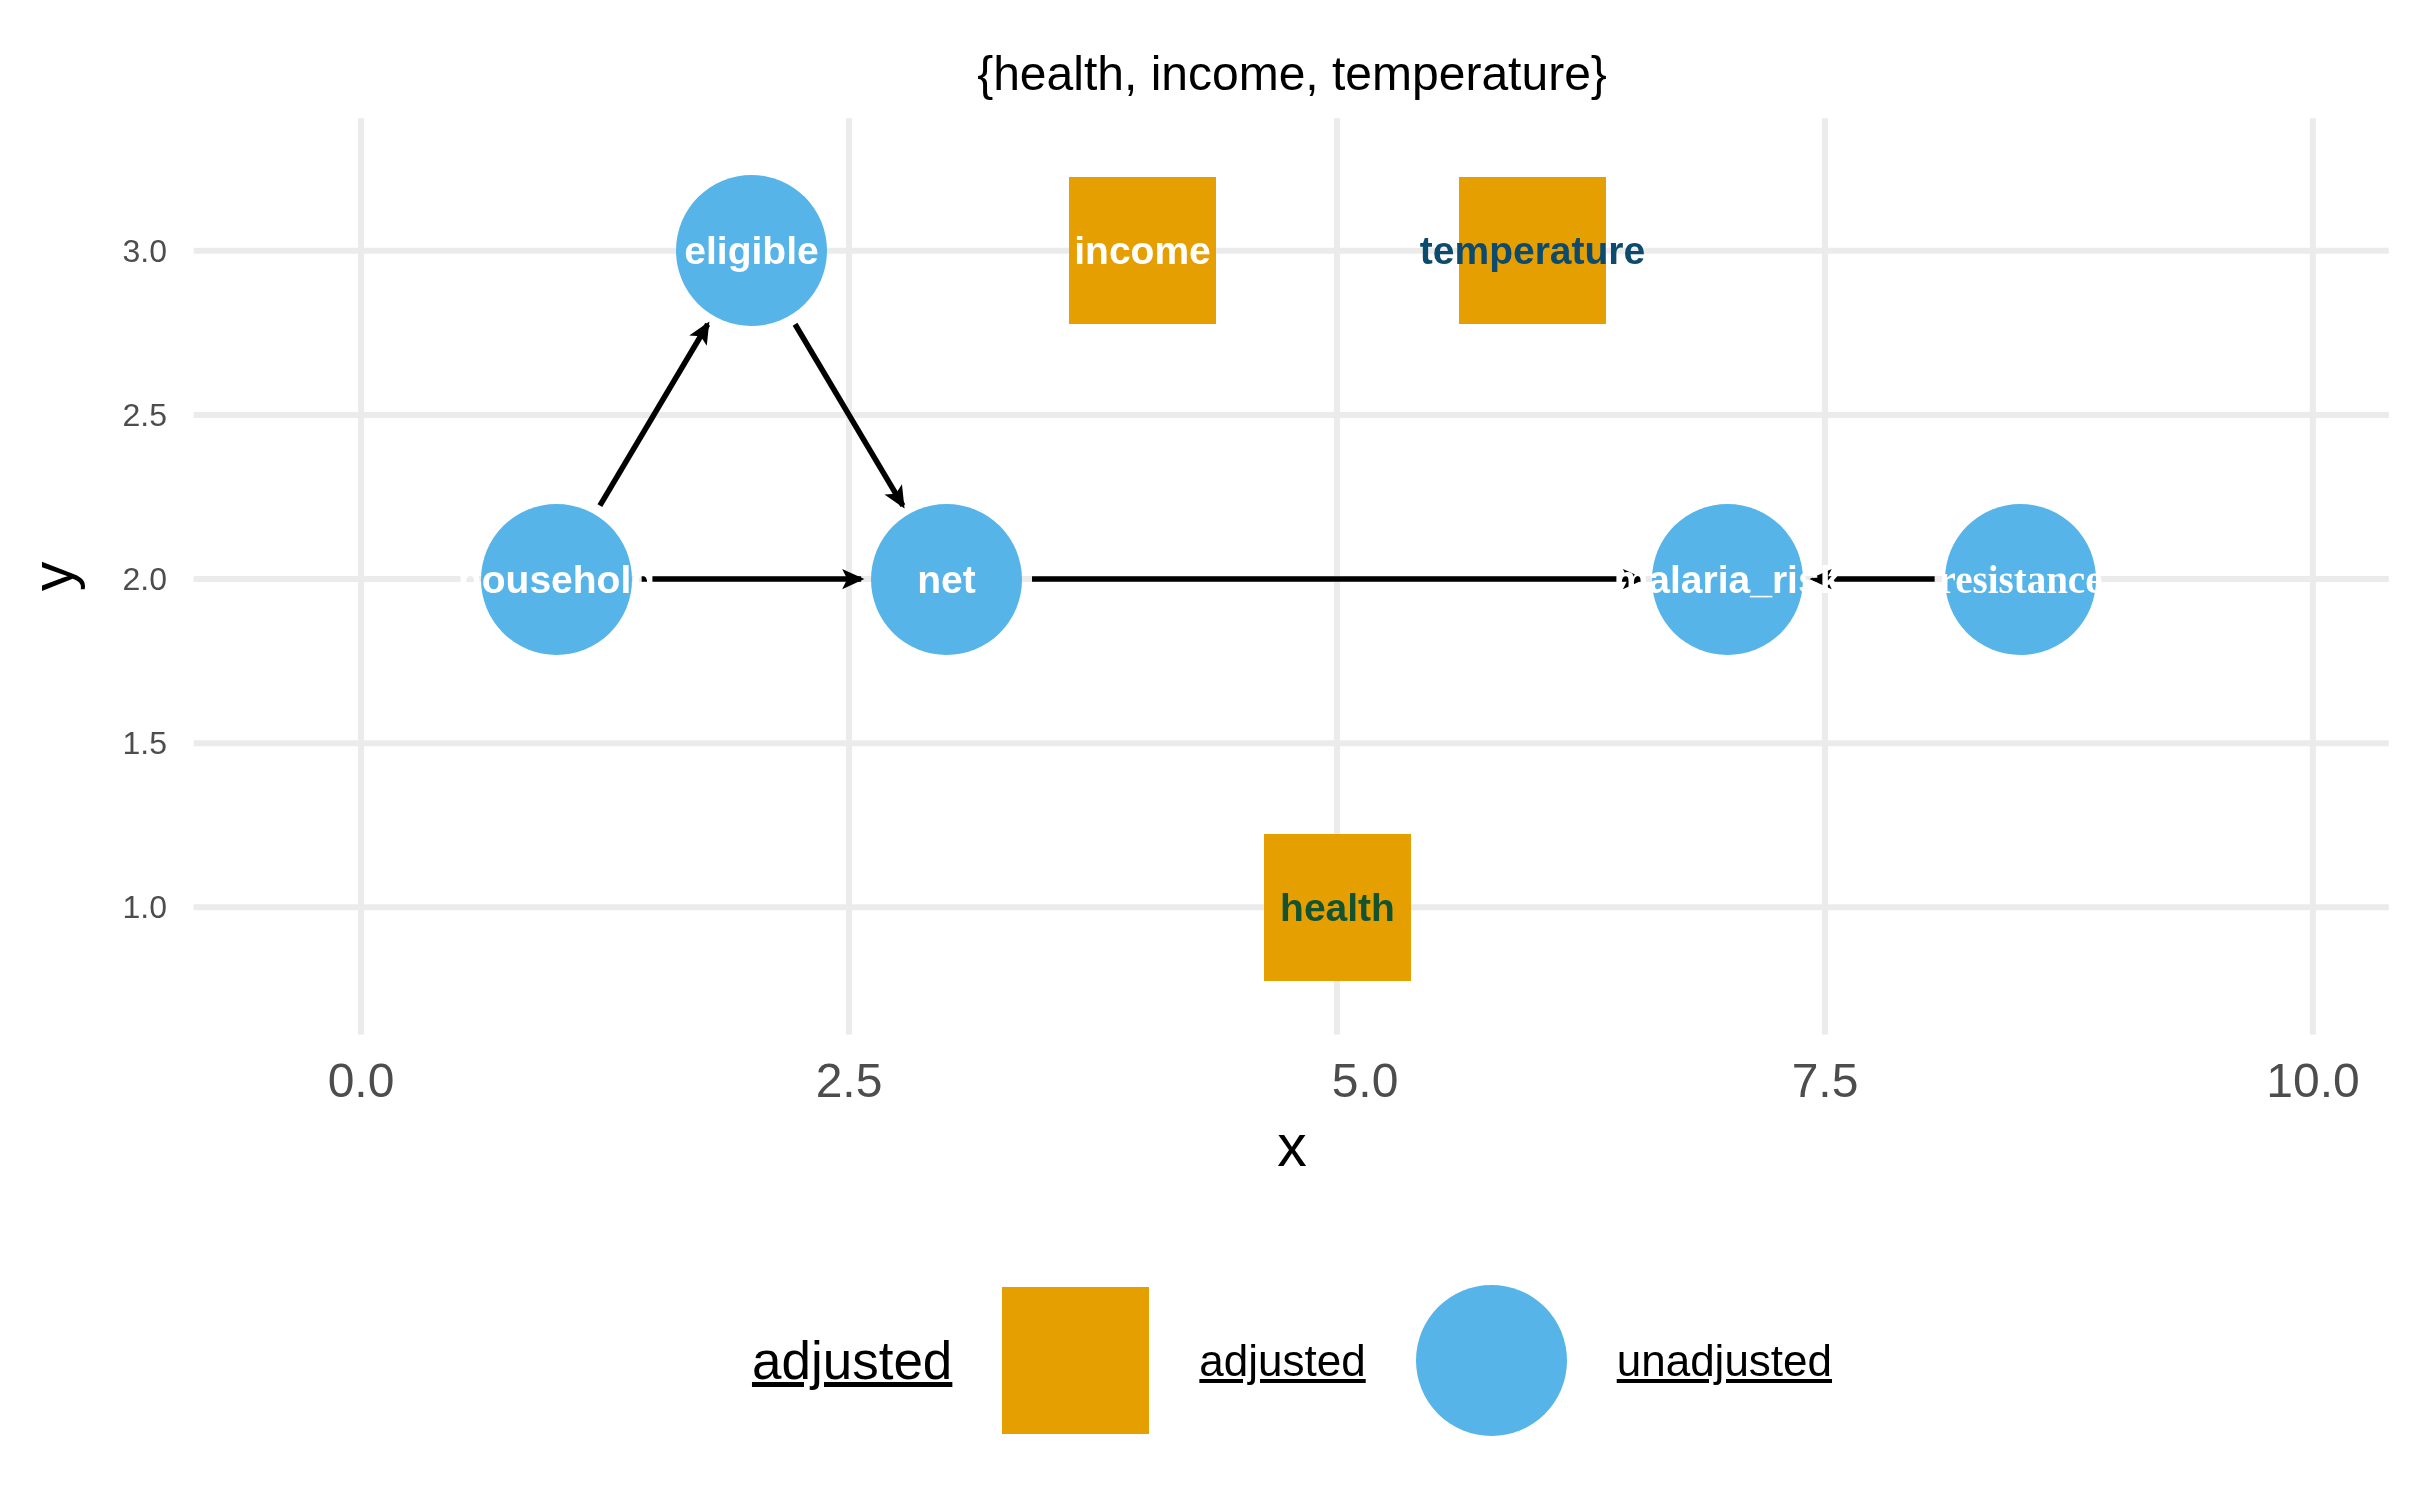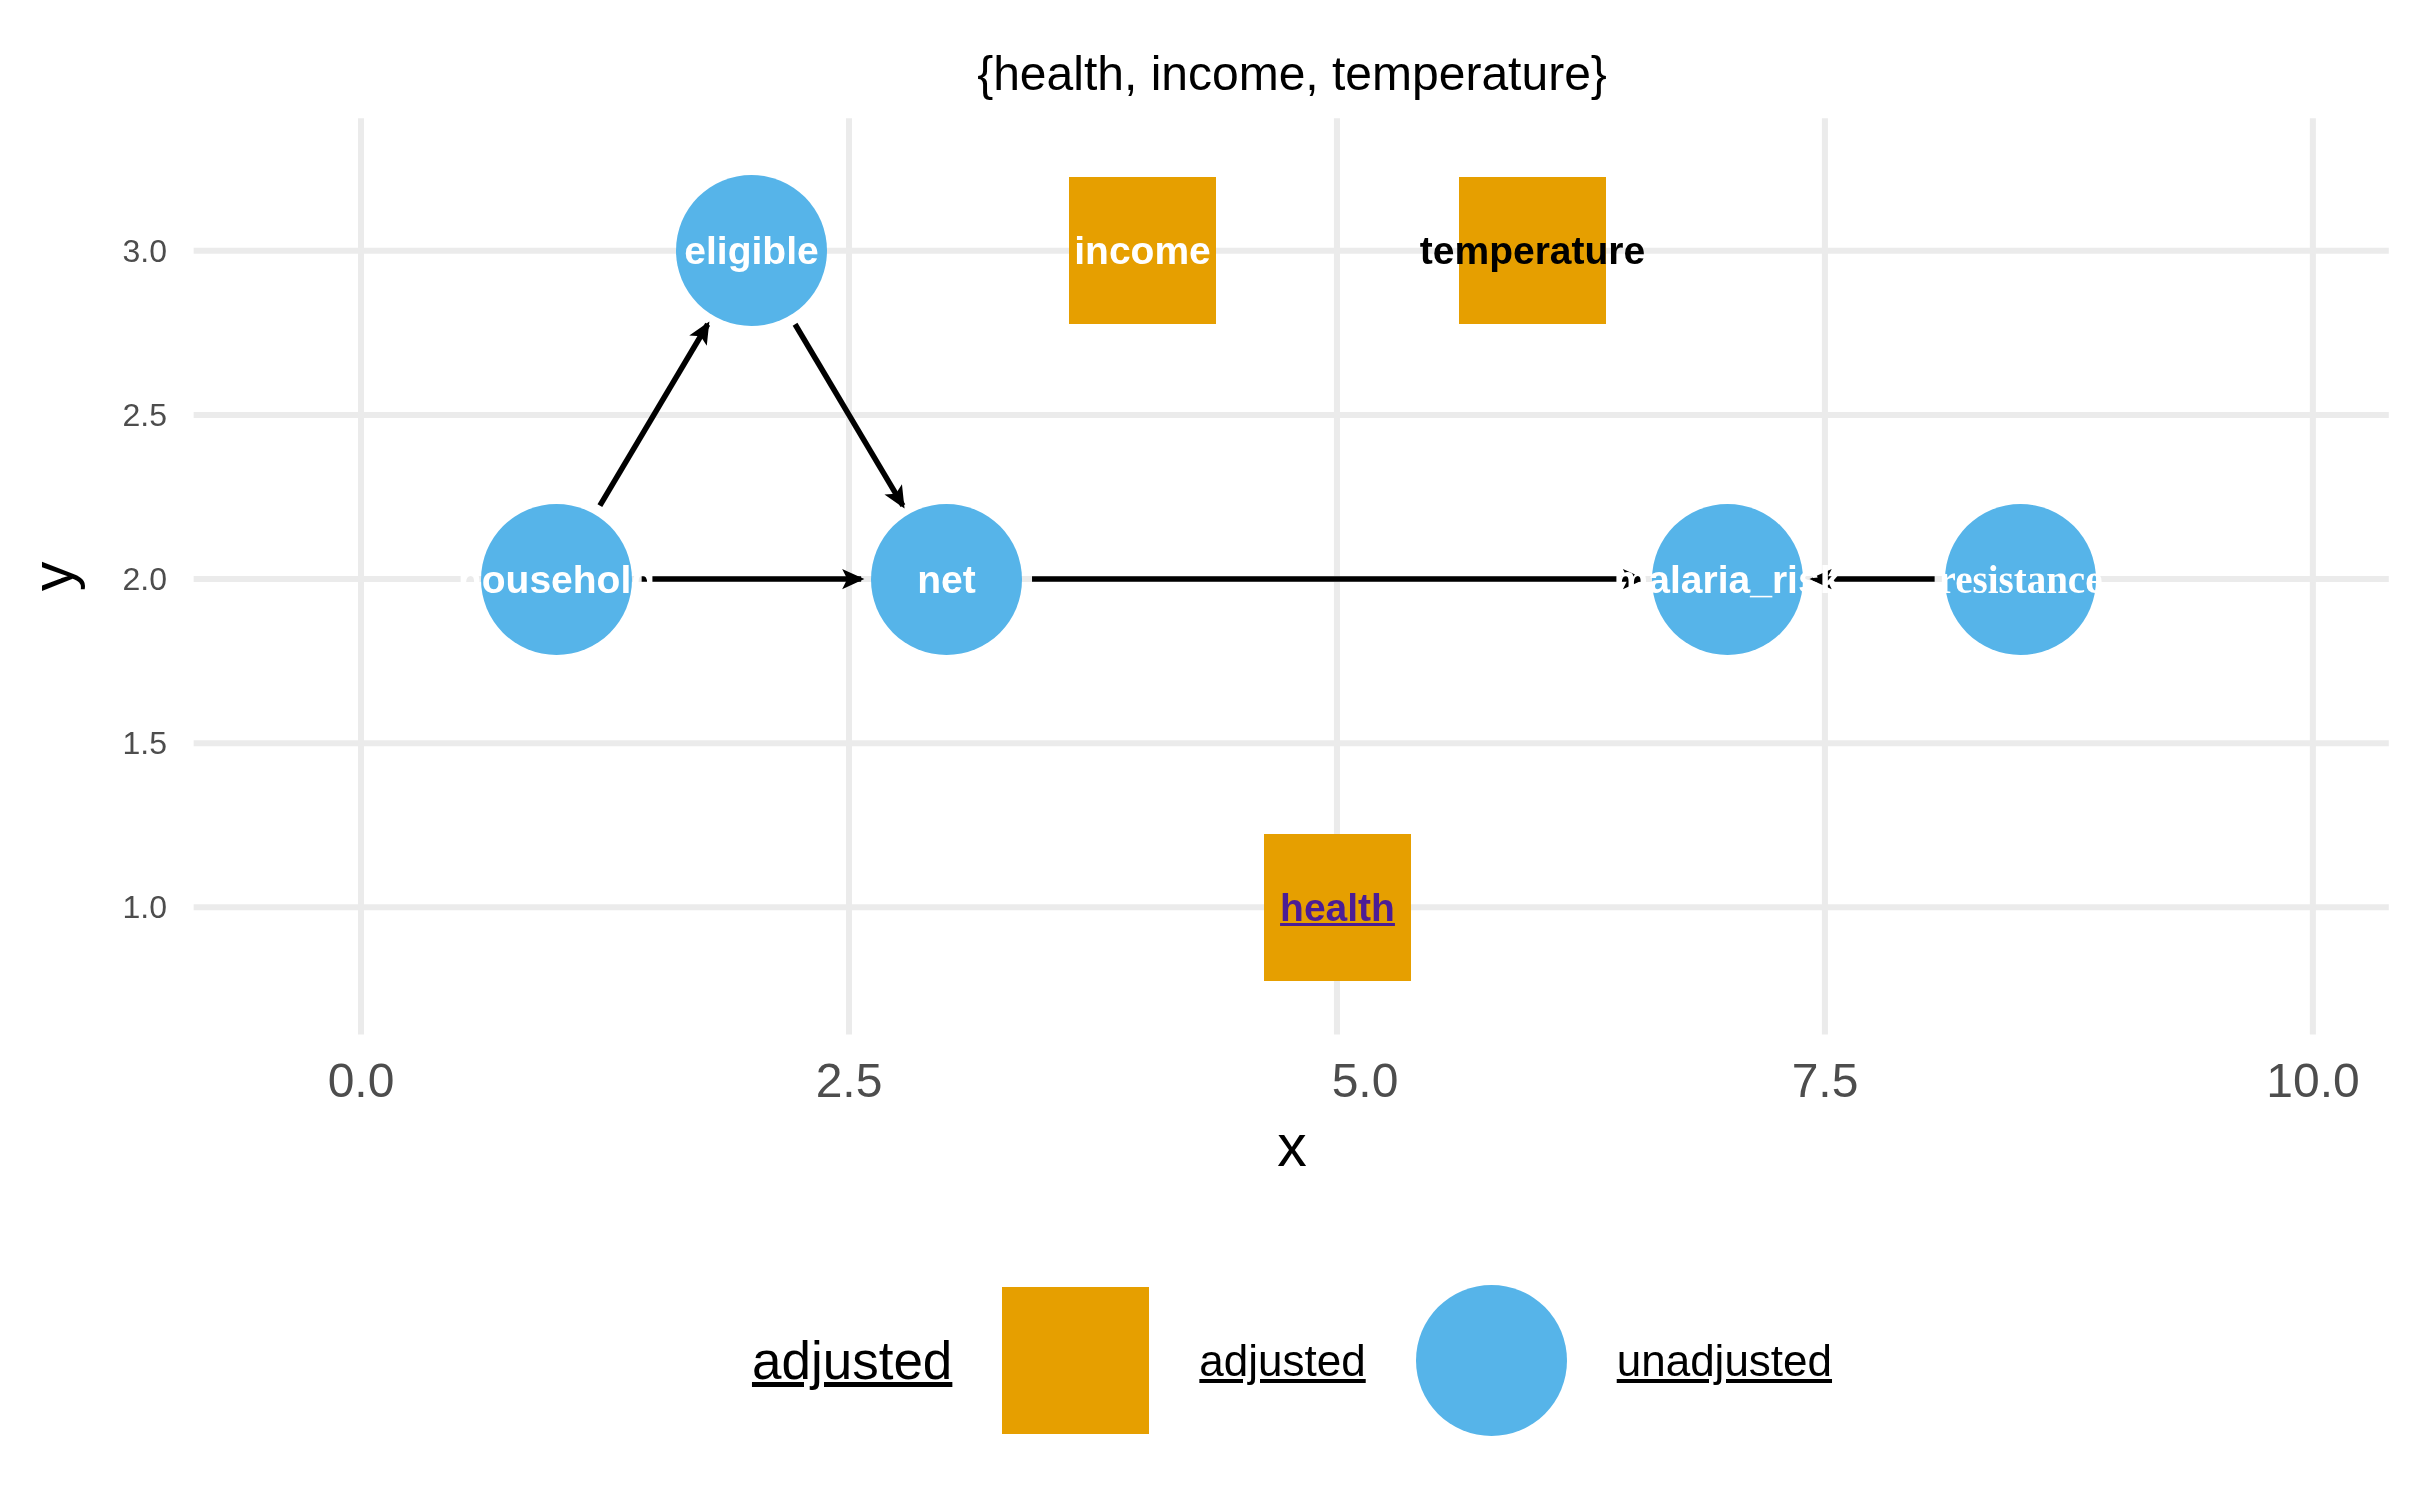--- a/index.html
+++ b/index.html
@@ -85,24 +85,24 @@
       <div class="node circle" style="width: 151px; height: 151px; left: 676px; top: 175px; background: rgb(86, 180, 233);">
         <span class="node-label" style="color: rgb(255, 255, 255);">eligible</span>
       </div>
       <div class="node circle" style="width: 151px; height: 151px; left: 871px; top: 504px; background: rgb(86, 180, 233);">
         <span class="node-label" style="color: rgb(255, 255, 255);">net</span>
       </div>
       <div class="node square" style="width: 147px; height: 147px; left: 1069px; top: 177px; background: rgb(230, 159, 0);">
         <span class="node-label" style="color: rgb(255, 255, 255);">income</span>
       </div>
       <div class="node square" style="width: 147px; height: 147px; left: 1264px; top: 834px; background: rgb(230, 159, 0);">
-        <span class="node-label" style="color: #4c1d95; text-decoration: underline;">health</span>
+        <span class="node-label" style="color: #14532d;">health</span>
       </div>
       <div class="node square" style="width: 147px; height: 147px; left: 1459px; top: 177px; background: rgb(230, 159, 0);">
-        <span class="node-label" style="color: #000000;">temperature</span>
+        <span class="node-label" style="color: #0c4a6e;">temperature</span>
       </div>
       <div class="node circle" style="width: 151px; height: 151px; left: 1652px; top: 504px; background: rgb(86, 180, 233);">
         <span class="node-label" style="color: rgb(255, 255, 255);">malaria_risk</span>
       </div>
       <div class="node circle" style="width: 151px; height: 151px; left: 1945px; top: 504px; background: rgb(86, 180, 233);">
         <span class="node-label" style="color: rgb(255, 255, 255); font-family: Liberation Serif, serif;">resistance</span>
       </div>
     </div>
 
   <div id="x-ticks">

